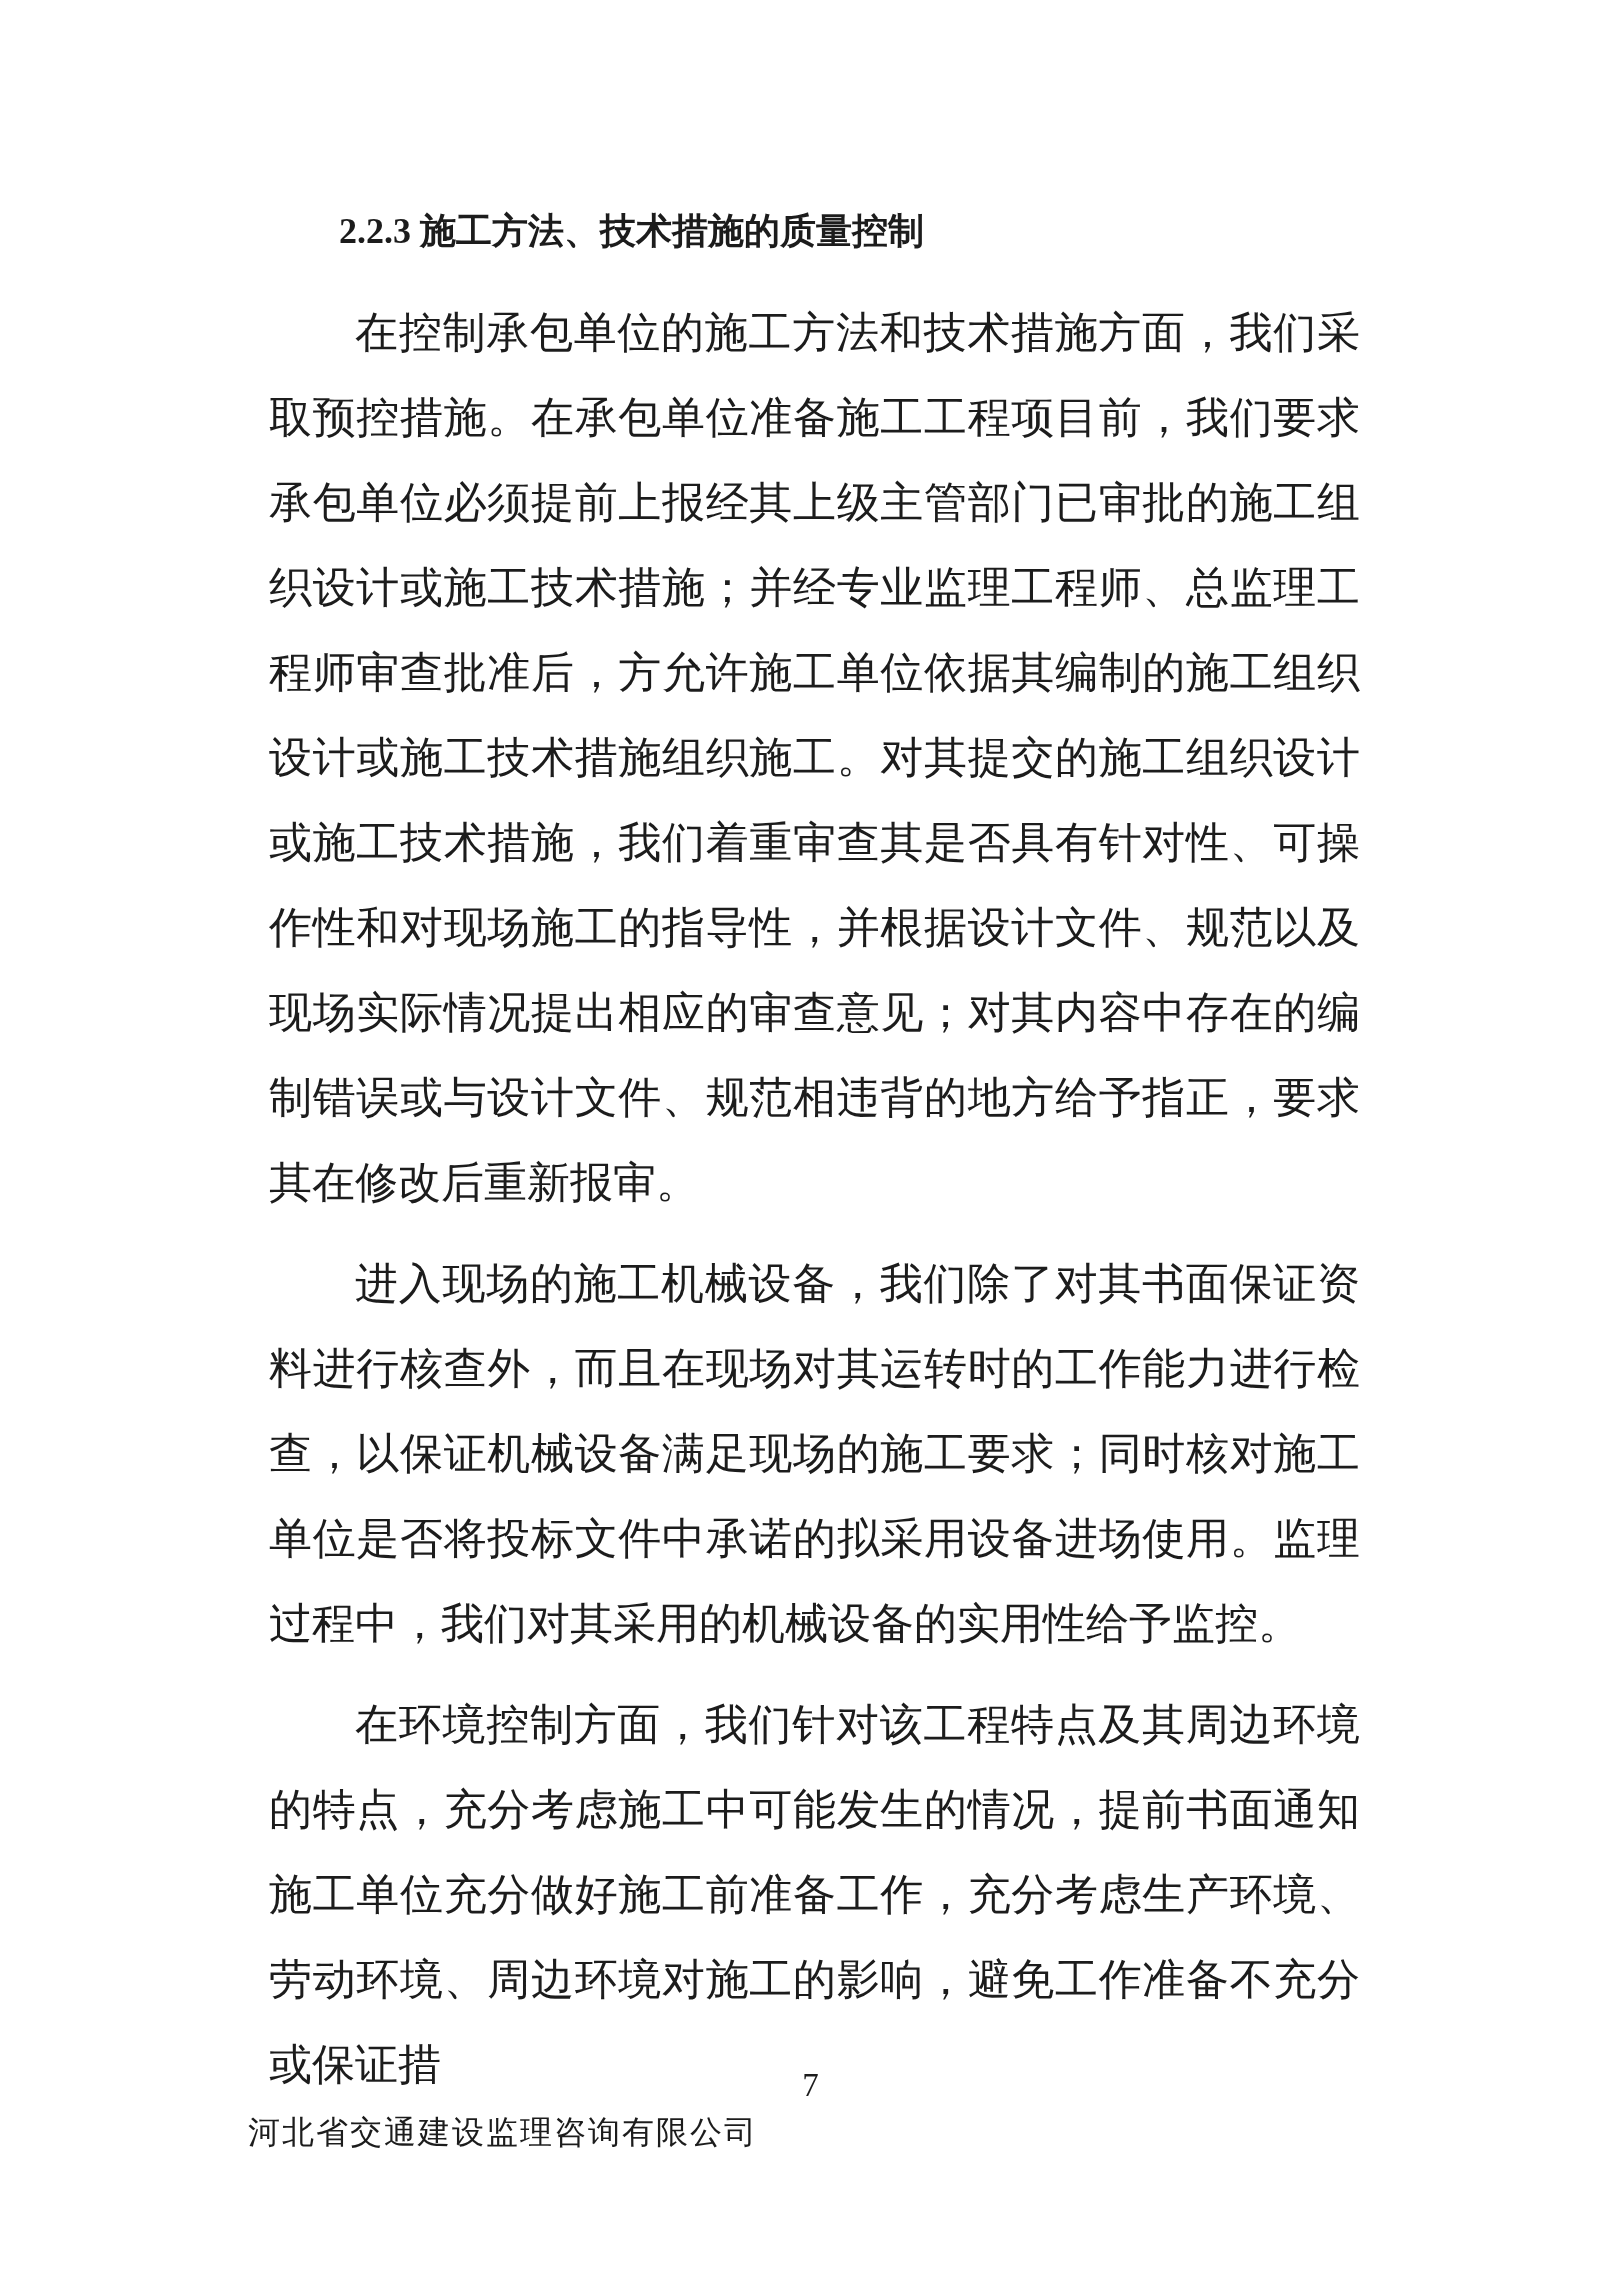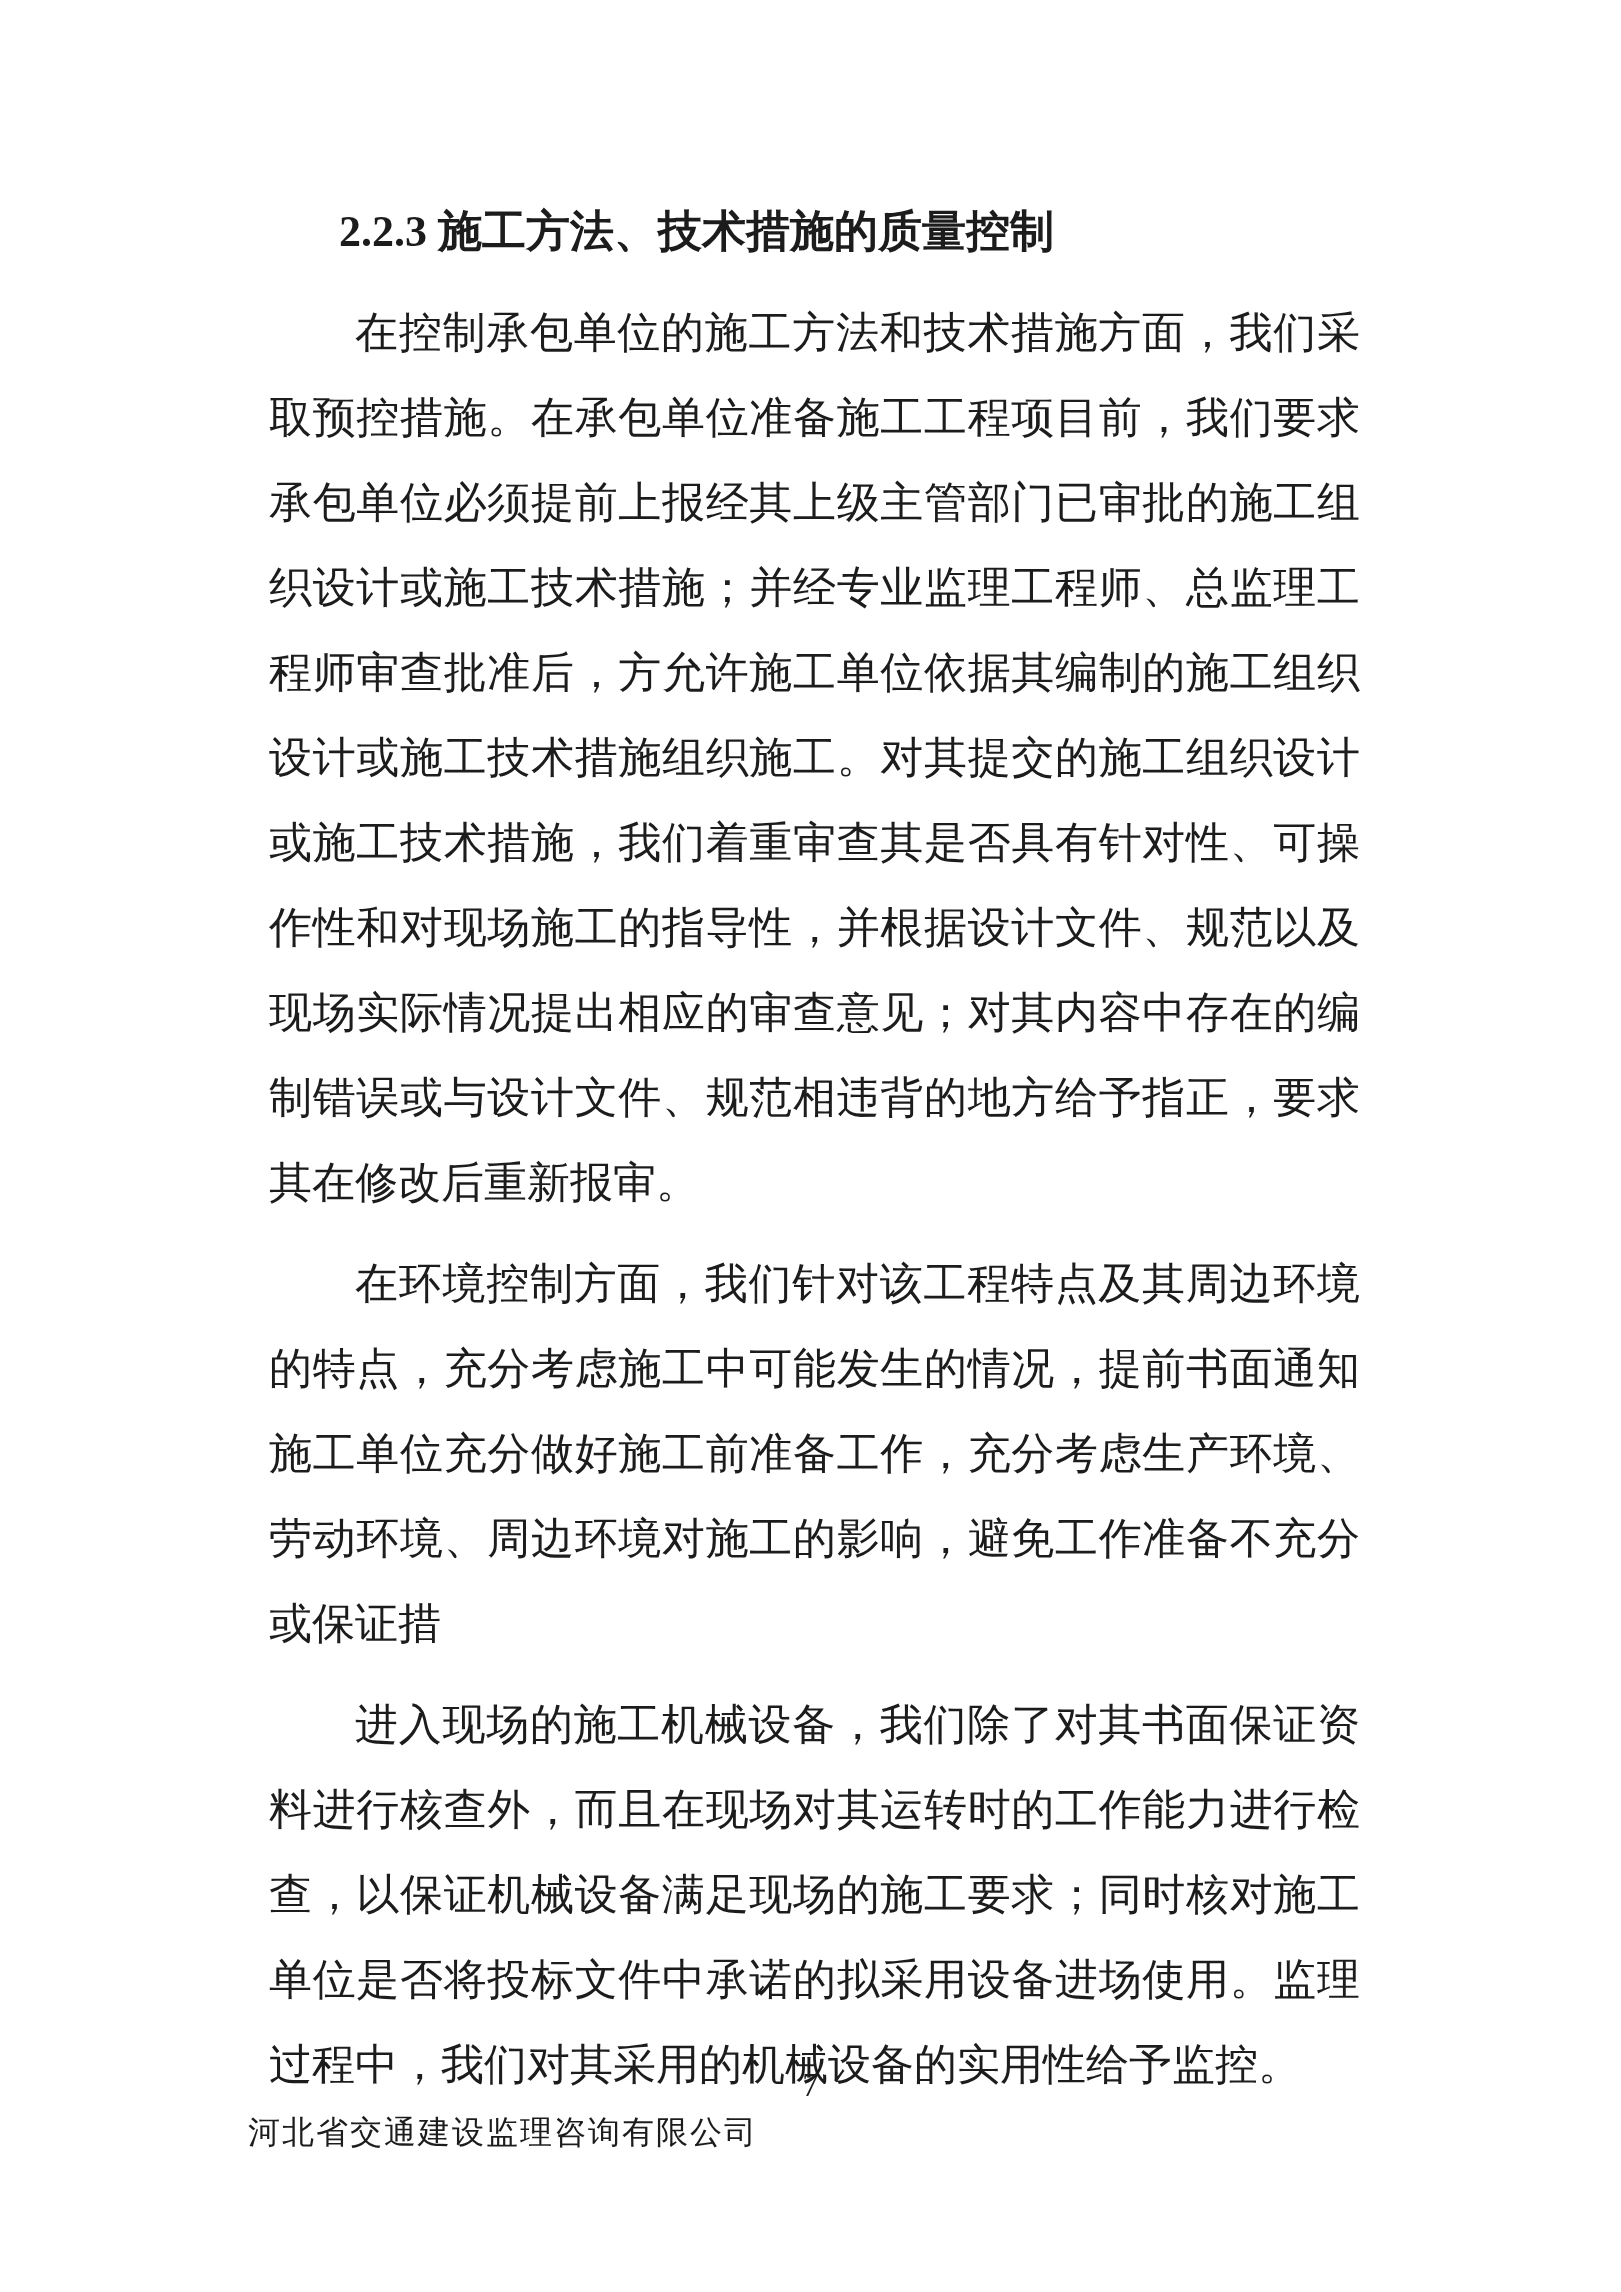--- a/index.html
+++ b/index.html
@@ -21,21 +21,21 @@
     left: 253px;
     top: 189px;
     width: 1123px;
     font-size: 43px;
     line-height: 85px;
     text-align: justify;
     letter-spacing: 0px;
   }
   .heading {
     margin: 0;
-    font-size: 44px;
+    font-size: 36px;
     font-weight: bold;
     text-indent: 86px;
     text-align: left;
     line-height: 85px;
     white-space: nowrap;
   }
   .para {
     margin: 16px;
     text-indent: 86px;
   }
@@ -57,21 +57,21 @@
     letter-spacing: 2px;
   }
 </style>
 </head>
 <body>
 
 <div class="page">
   <div class="content">
     <h2 class="heading">2.2.3 施工方法、技术措施的质量控制</h2>
     <p class="para">在控制承包单位的施工方法和技术措施方面，我们采取预控措施。在承包单位准备施工工程项目前，我们要求承包单位必须提前上报经其上级主管部门已审批的施工组织设计或施工技术措施；并经专业监理工程师、总监理工程师审查批准后，方允许施工单位依据其编制的施工组织设计或施工技术措施组织施工。对其提交的施工组织设计或施工技术措施，我们着重审查其是否具有针对性、可操作性和对现场施工的指导性，并根据设计文件、规范以及现场实际情况提出相应的审查意见；对其内容中存在的编制错误或与设计文件、规范相违背的地方给予指正，要求其在修改后重新报审。</p>
+    <p class="para">进入现场的施工机械设备，我们除了对其书面保证资料进行核查外，而且在现场对其运转时的工作能力进行检查，以保证机械设备满足现场的施工要求；同时核对施工单位是否将投标文件中承诺的拟采用设备进场使用。监理过程中，我们对其采用的机械设备的实用性给予监控。</p>
     <p class="para">在环境控制方面，我们针对该工程特点及其周边环境的特点，充分考虑施工中可能发生的情况，提前书面通知施工单位充分做好施工前准备工作，充分考虑生产环境、劳动环境、周边环境对施工的影响，避免工作准备不充分或保证措</p>
-    <p class="para">进入现场的施工机械设备，我们除了对其书面保证资料进行核查外，而且在现场对其运转时的工作能力进行检查，以保证机械设备满足现场的施工要求；同时核对施工单位是否将投标文件中承诺的拟采用设备进场使用。监理过程中，我们对其采用的机械设备的实用性给予监控。</p>
   </div>
 
   <div class="page-number">7</div>
 
   <div class="footer-company">河北省交通建设监理咨询有限公司</div>
 </div>
 
 
 </body></html>

